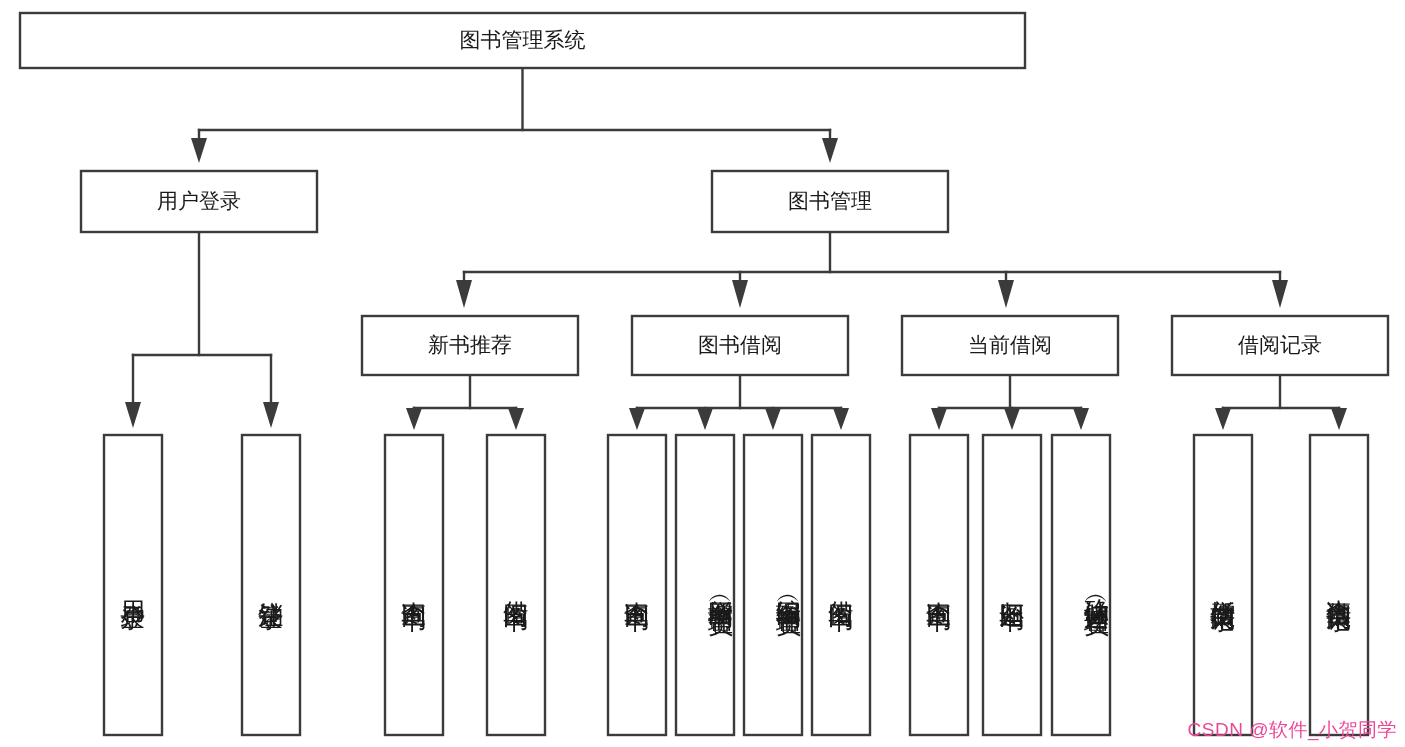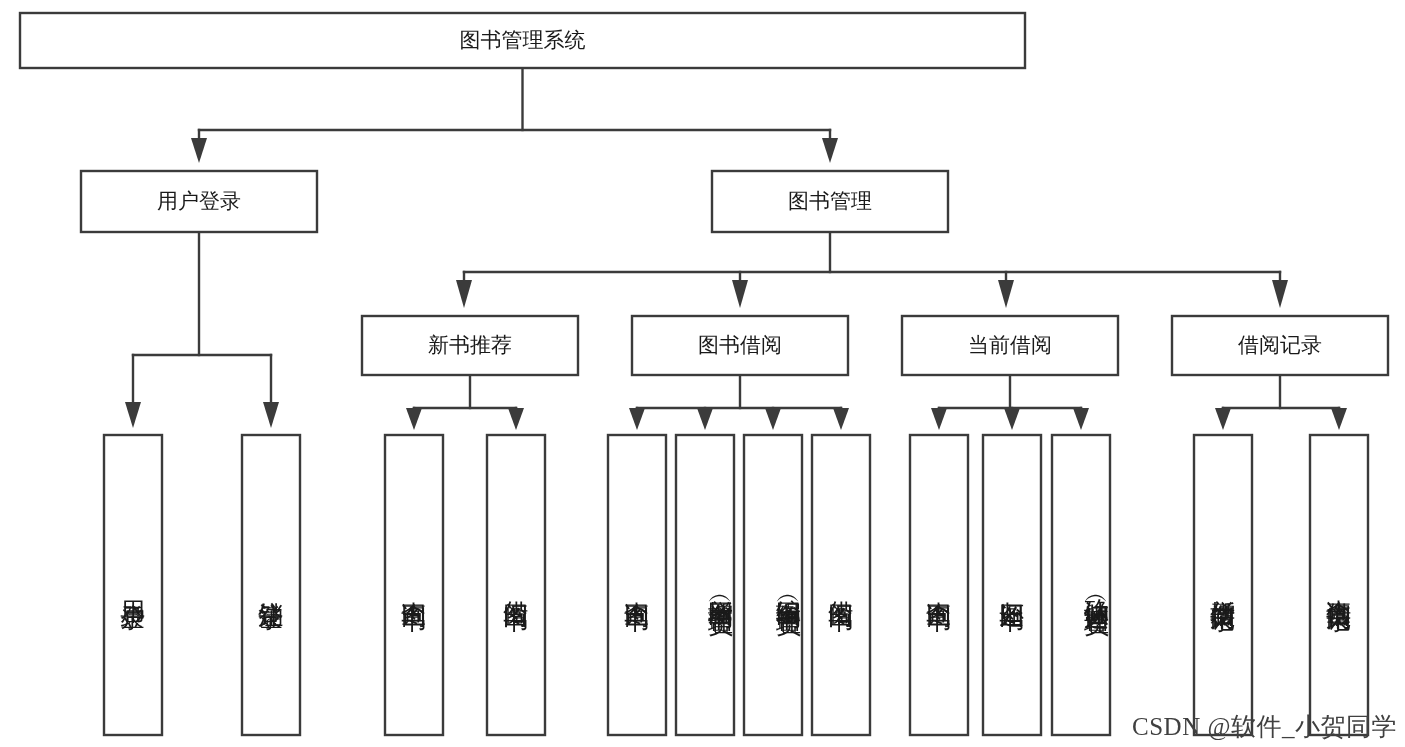--- a/index.html
+++ b/index.html
@@ -64,23 +64,23 @@
     white-space: nowrap;
     pointer-events: none;
   }
   .node-label-v.center-v {
     align-items: center;
   }
   #watermark {
     position: absolute;
     right: 8px;
     bottom: 4px;
-    font-family: Liberation Serif, serif;
-    font-size: 25px;
-    color: #404040;
+    font-family: Liberation Sans, sans-serif;
+    font-size: 19px;
+    color: #ec4899;
     white-space: nowrap;
     letter-spacing: 0.5px;
   }
 </style>
 </head>
 <body>
 
 <div id="diagram-root">
 
   <svg id="diagram-svg" viewBox="0 0 1405 747">

